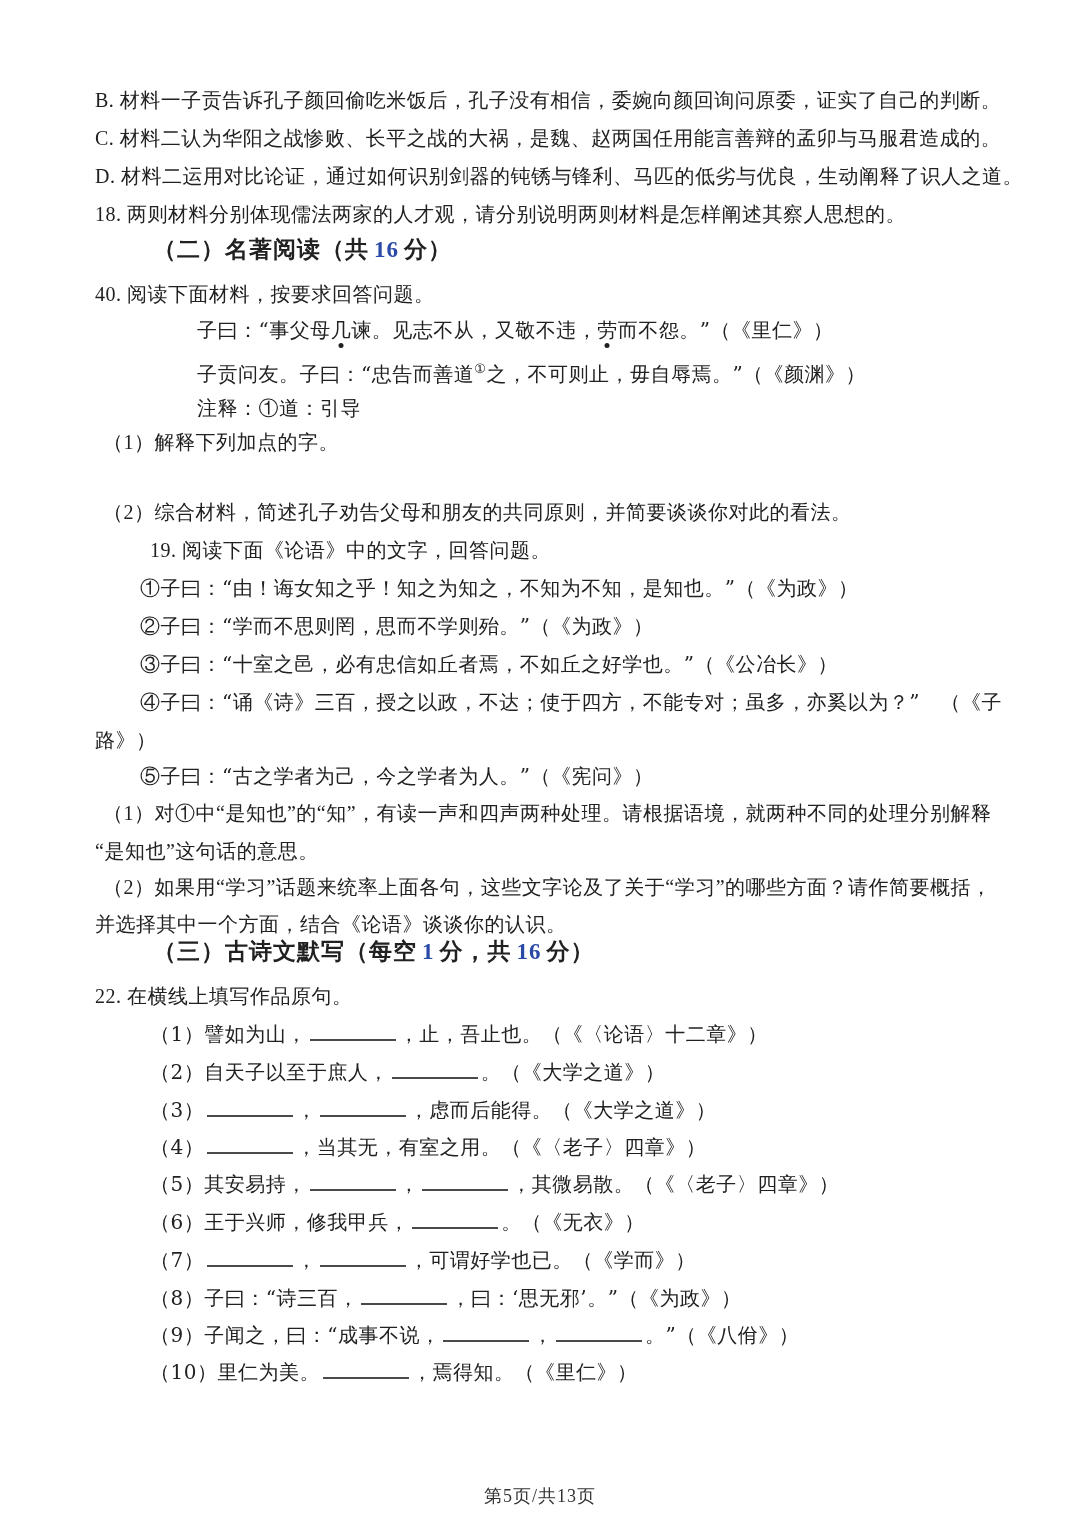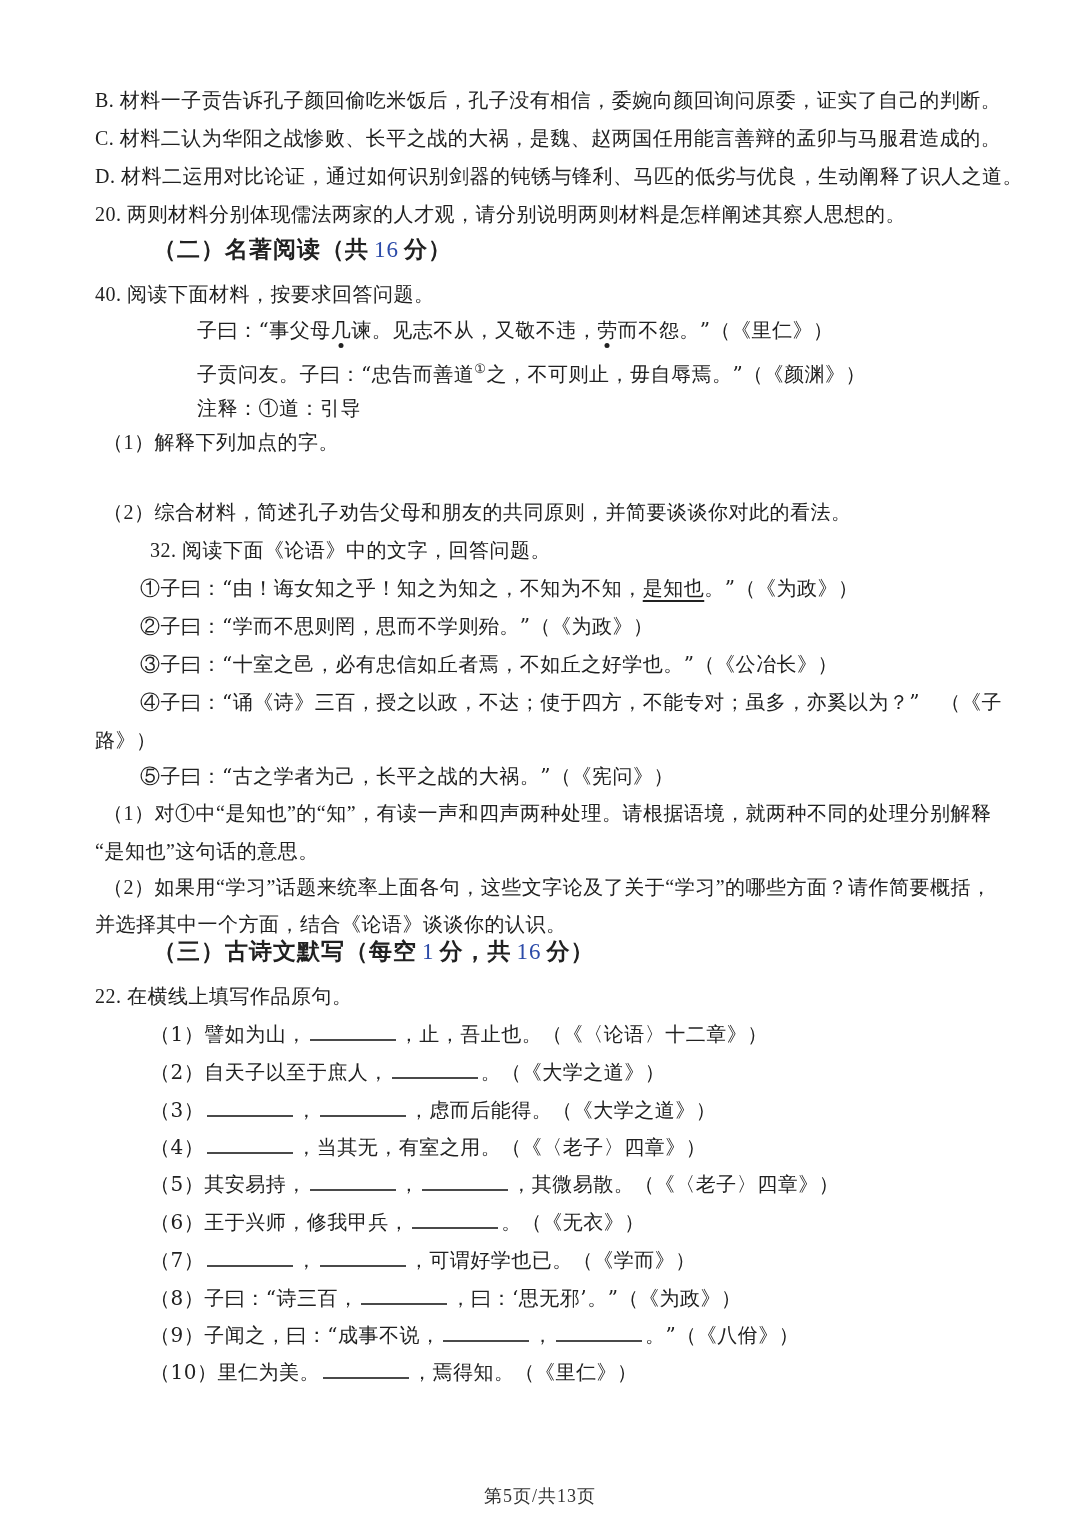--- a/index.html
+++ b/index.html
@@ -26,34 +26,34 @@
     letter-spacing:0.5px;
   }
   .kai{ font-family:"DejaVu Serif","Liberation Serif",serif; }
   .hdr{
     font-weight:bold;
     font-size:23px;
     letter-spacing:1px;
   }
   .hnum{
     color:var(--blue);
-    font-weight:normal;
+    font-weight:bold;
     margin:0 5px;
     font-family:"Liberation Serif",serif;
   }
   .emph{ position:relative; }
   .emph::after{
     content:"";
     position:absolute;
     width:5px;height:5px;border-radius:50%;
     background:var(--text);
     left:50%;bottom:-6px;
     transform:translateX(-50%);
   }
-  .ul{ text-decoration:underline; text-underline-offset:5px; }
+  .ul{ text-underline-offset:5px; }
   .sup{ vertical-align:super; font-size:13px; }
   .blank{
     display:inline-block;
     width:86px;height:0.9em;
     border-bottom:2px solid var(--blank);
     margin:0 3px;
   }
   .blank-s{ width:60px; }
   .gap{ display:inline-block; width:42px; }
   .footer{
@@ -66,46 +66,46 @@
   }
 </style>
 </head>
 <body>
 
 <div class="page">
 
   <div class="ln" style="top:86px;left:95px">B. 材料一子贡告诉孔子颜回偷吃米饭后，孔子没有相信，委婉向颜回询问原委，证实了自己的判断。</div>
   <div class="ln" style="top:124px;left:95px">C. 材料二认为华阳之战惨败、长平之战的大祸，是魏、赵两国任用能言善辩的孟卯与马服君造成的。</div>
   <div class="ln" style="top:162px;left:95px">D. 材料二运用对比论证，通过如何识别剑器的钝锈与锋利、马匹的低劣与优良，生动阐释了识人之道。</div>
-  <div class="ln" style="top:200px;left:95px">20. 两则材料分别体现儒法两家的人才观，请分别说明两则材料是怎样阐述其察人思想的。</div>
+  <div class="ln" style="top:200px;left:95px">18. 两则材料分别体现儒法两家的人才观，请分别说明两则材料是怎样阐述其察人思想的。</div>
 
   <div class="ln hdr" style="top:236px;left:153px"><span>（二）名著阅读（共</span><span class="hnum">16</span><span>分）</span></div>
 
   <div class="ln" style="top:280px;left:95px">40. 阅读下面材料，按要求回答问题。</div>
 
   <div class="ln kai" style="top:316px;left:197px"><span>子曰：“事父母</span><span class="emph">几</span><span>谏。见志不从，又敬不违，</span><span class="emph">劳</span><span>而不怨。”（《里仁》）</span></div>
 
   <div class="ln kai" style="top:355px;left:197px"><span>子贡问友。子曰：“忠告而善道</span><span class="sup">①</span><span>之，不可则止，毋自辱焉。”（《颜渊》）</span></div>
 
   <div class="ln kai" style="top:394px;left:197px">注释：①道：引导</div>
 
   <div class="ln" style="top:428px;left:103px">（1）解释下列加点的字。</div>
 
 
   <div class="ln" style="top:498px;left:103px">（2）综合材料，简述孔子劝告父母和朋友的共同原则，并简要谈谈你对此的看法。</div>
 
-  <div class="ln" style="top:536px;left:150px">32. 阅读下面《论语》中的文字，回答问题。</div>
+  <div class="ln" style="top:536px;left:150px">19. 阅读下面《论语》中的文字，回答问题。</div>
 
   <div class="ln kai" style="top:574px;left:140px"><span>①子曰：“由！诲女知之乎！知之为知之，不知为不知，</span><span class="ul">是知也</span><span>。”（《为政》）</span></div>
 
   <div class="ln kai" style="top:612px;left:140px">②子曰：“学而不思则罔，思而不学则殆。”（《为政》）</div>
   <div class="ln kai" style="top:650px;left:140px">③子曰：“十室之邑，必有忠信如丘者焉，不如丘之好学也。”（《公冶长》）</div>
   <div class="ln kai" style="top:688px;left:140px">④子曰：“诵《诗》三百，授之以政，不达；使于四方，不能专对；虽多，亦奚以为？”　（《子</div>
   <div class="ln kai" style="top:726px;left:95px">路》）</div>
-  <div class="ln kai" style="top:762px;left:140px">⑤子曰：“古之学者为己，长平之战的大祸。”（《宪问》）</div>
+  <div class="ln kai" style="top:762px;left:140px">⑤子曰：“古之学者为己，今之学者为人。”（《宪问》）</div>
 
   <div class="ln" style="top:799px;left:103px">（1）对①中“是知也”的“知”，有读一声和四声两种处理。请根据语境，就两种不同的处理分别解释</div>
   <div class="ln" style="top:837px;left:95px">“是知也”这句话的意思。</div>
   <div class="ln" style="top:873px;left:103px">（2）如果用“学习”话题来统率上面各句，这些文字论及了关于“学习”的哪些方面？请作简要概括，</div>
   <div class="ln" style="top:910px;left:95px">并选择其中一个方面，结合《论语》谈谈你的认识。</div>
 
   <div class="ln hdr" style="top:938px;left:153px"><span>（三）古诗文默写（每空</span><span class="hnum">1</span><span>分，共</span><span class="hnum">16</span><span>分）</span></div>
 
   <div class="ln" style="top:982px;left:95px">22. 在横线上填写作品原句。</div>
 

